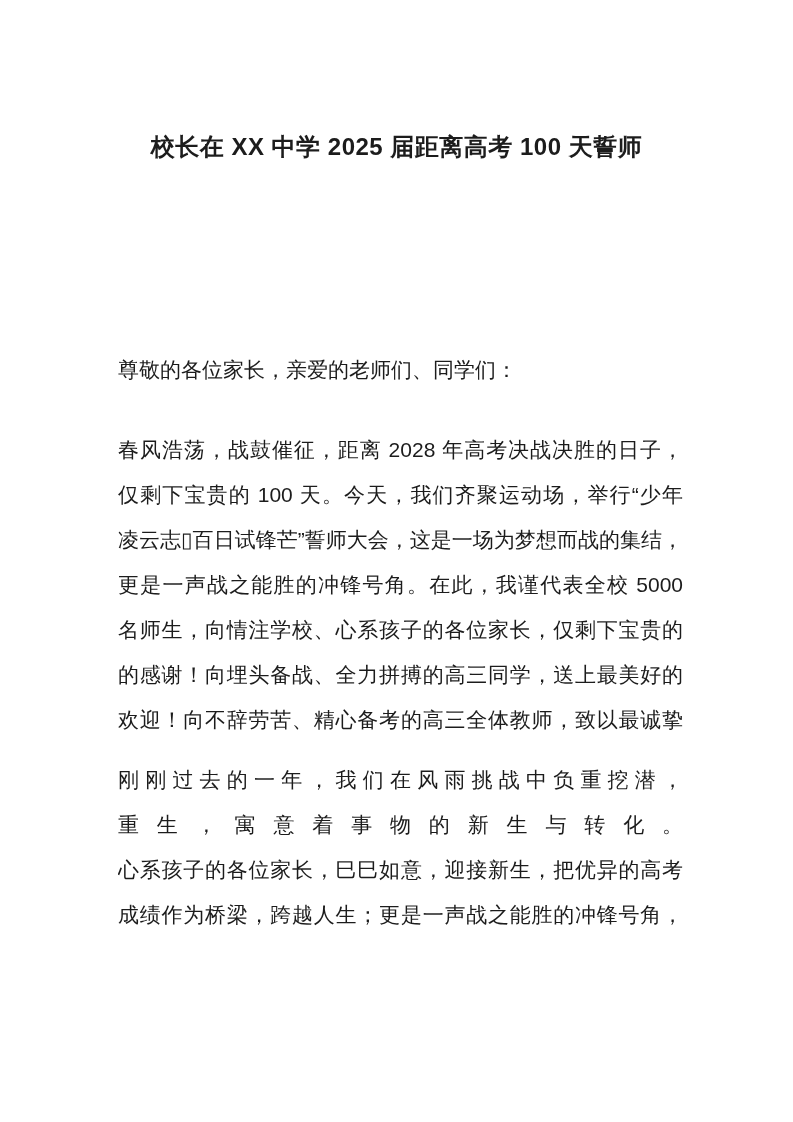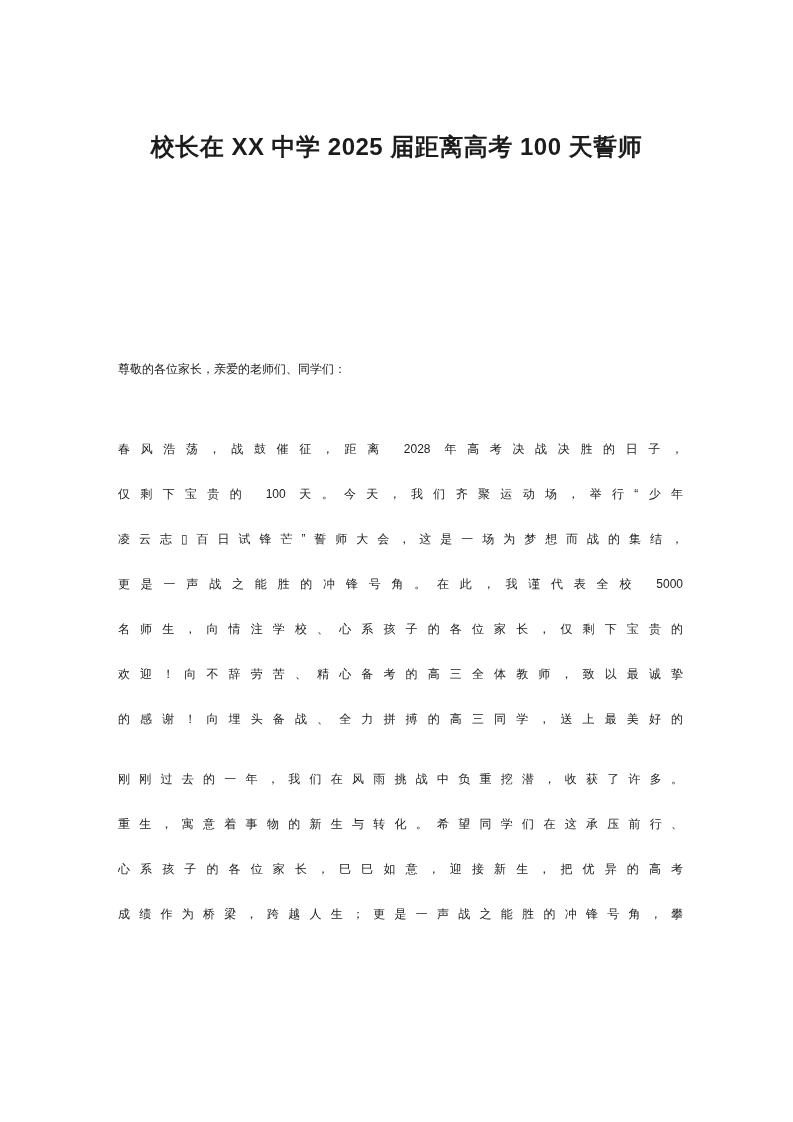--- a/index.html
+++ b/index.html
@@ -30,21 +30,21 @@
     white-space: nowrap;
     letter-spacing: 0.5px;
   }
   .body-block {
     position: absolute;
     top: 347px;
     left: 118px;
     width: 565px;
   }
   .line {
-    font-size: 12px;
+    font-size: 21px;
     line-height: 45px;
     text-align: justify;
     text-align-last: justify;
     word-break: keep-all;
     overflow: hidden;
     height: 45px;
   }
   .line.short {
     text-align: left;
     text-align-last: left;
@@ -64,22 +64,22 @@
   <div class="body-block">
 
     <div class="line short">尊敬的各位家长，亲爱的老师们、同学们：</div>
 
     <div class="paragraph para-1">
       <div class="line">春风浩荡，战鼓催征，距离 2028 年高考决战决胜的日子，</div>
       <div class="line">仅剩下宝贵的 100 天。今天，我们齐聚运动场，举行“少年</div>
       <div class="line">凌云志▯百日试锋芒”誓师大会，这是一场为梦想而战的集结，</div>
       <div class="line">更是一声战之能胜的冲锋号角。在此，我谨代表全校 5000</div>
       <div class="line">名师生，向情注学校、心系孩子的各位家长，仅剩下宝贵的</div>
+      <div class="line">的感谢！向埋头备战、全力拼搏的高三同学，送上最美好的</div>
       <div class="line">欢迎！向不辞劳苦、精心备考的高三全体教师，致以最诚挚</div>
-      <div class="line">的感谢！向埋头备战、全力拼搏的高三同学，送上最美好的</div>
     </div>
 
     <div class="paragraph para-2">
       <div class="line">刚刚过去的一年，我们在风雨挑战中负重挖潜，收获了许多。</div>
       <div class="line">重生，寓意着事物的新生与转化。希望同学们在这承压前行、</div>
       <div class="line">心系孩子的各位家长，巳巳如意，迎接新生，把优异的高考</div>
       <div class="line">成绩作为桥梁，跨越人生；更是一声战之能胜的冲锋号角，攀</div>
     </div>
 
   </div>

